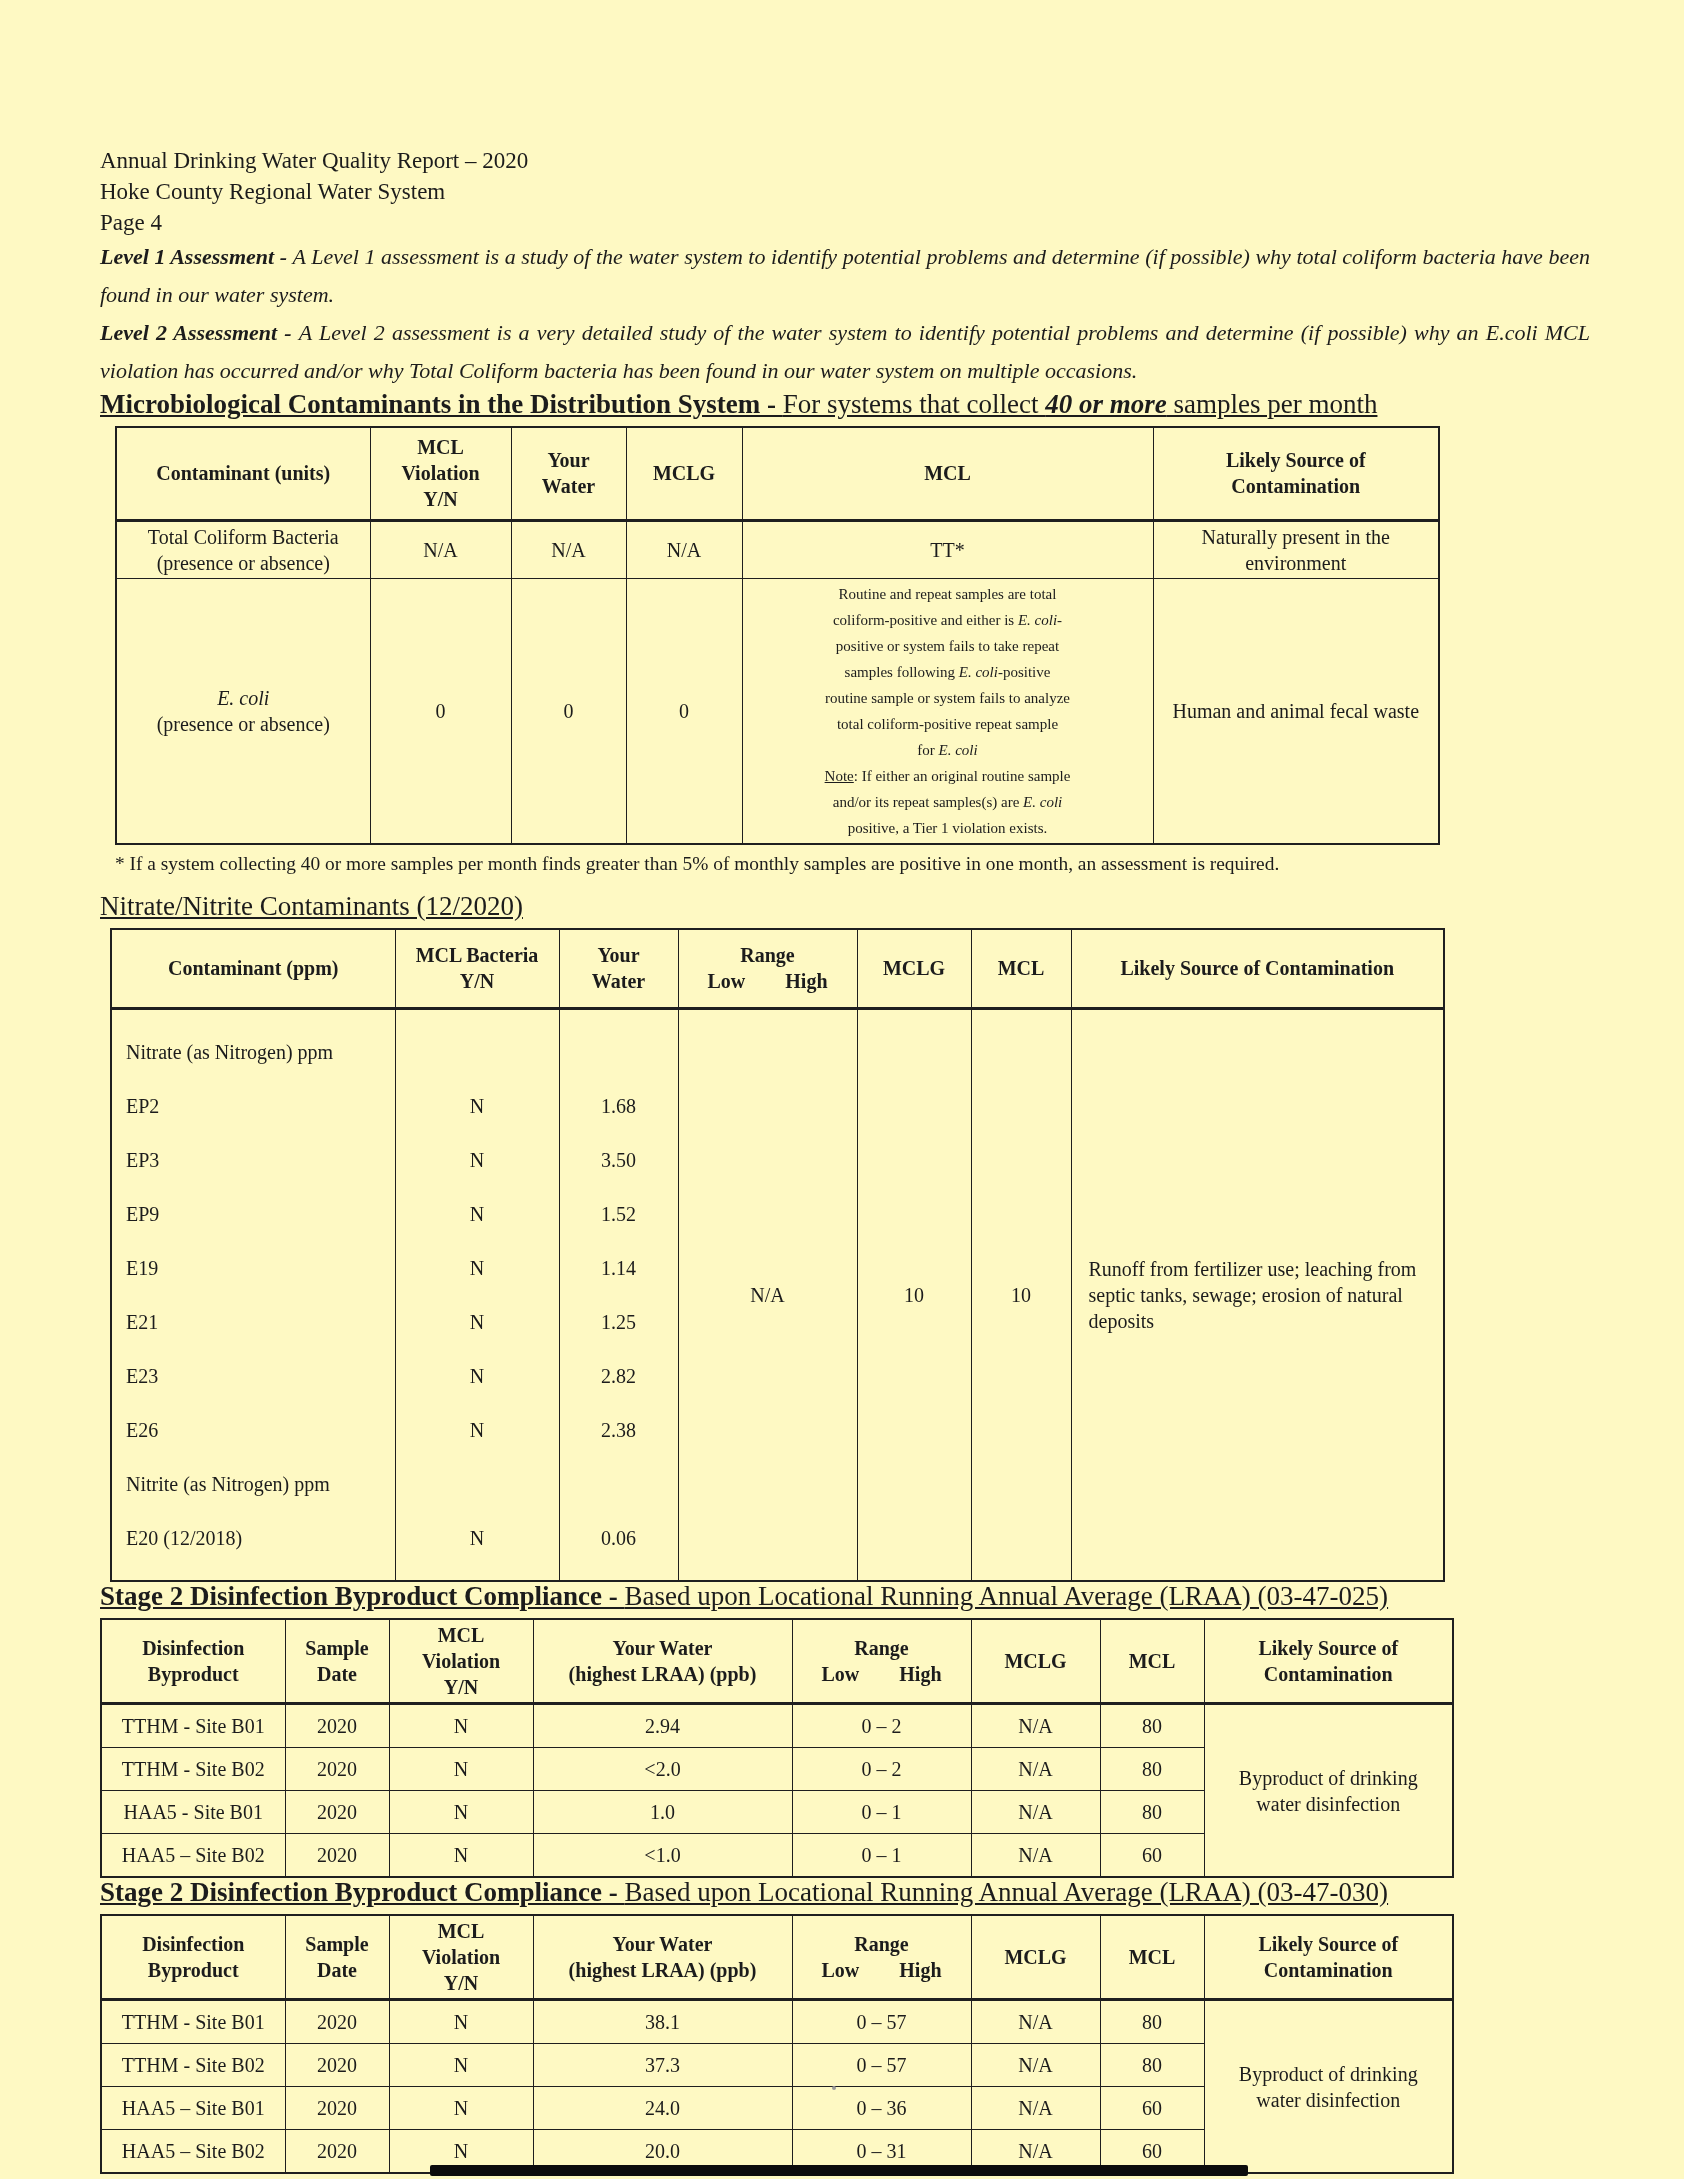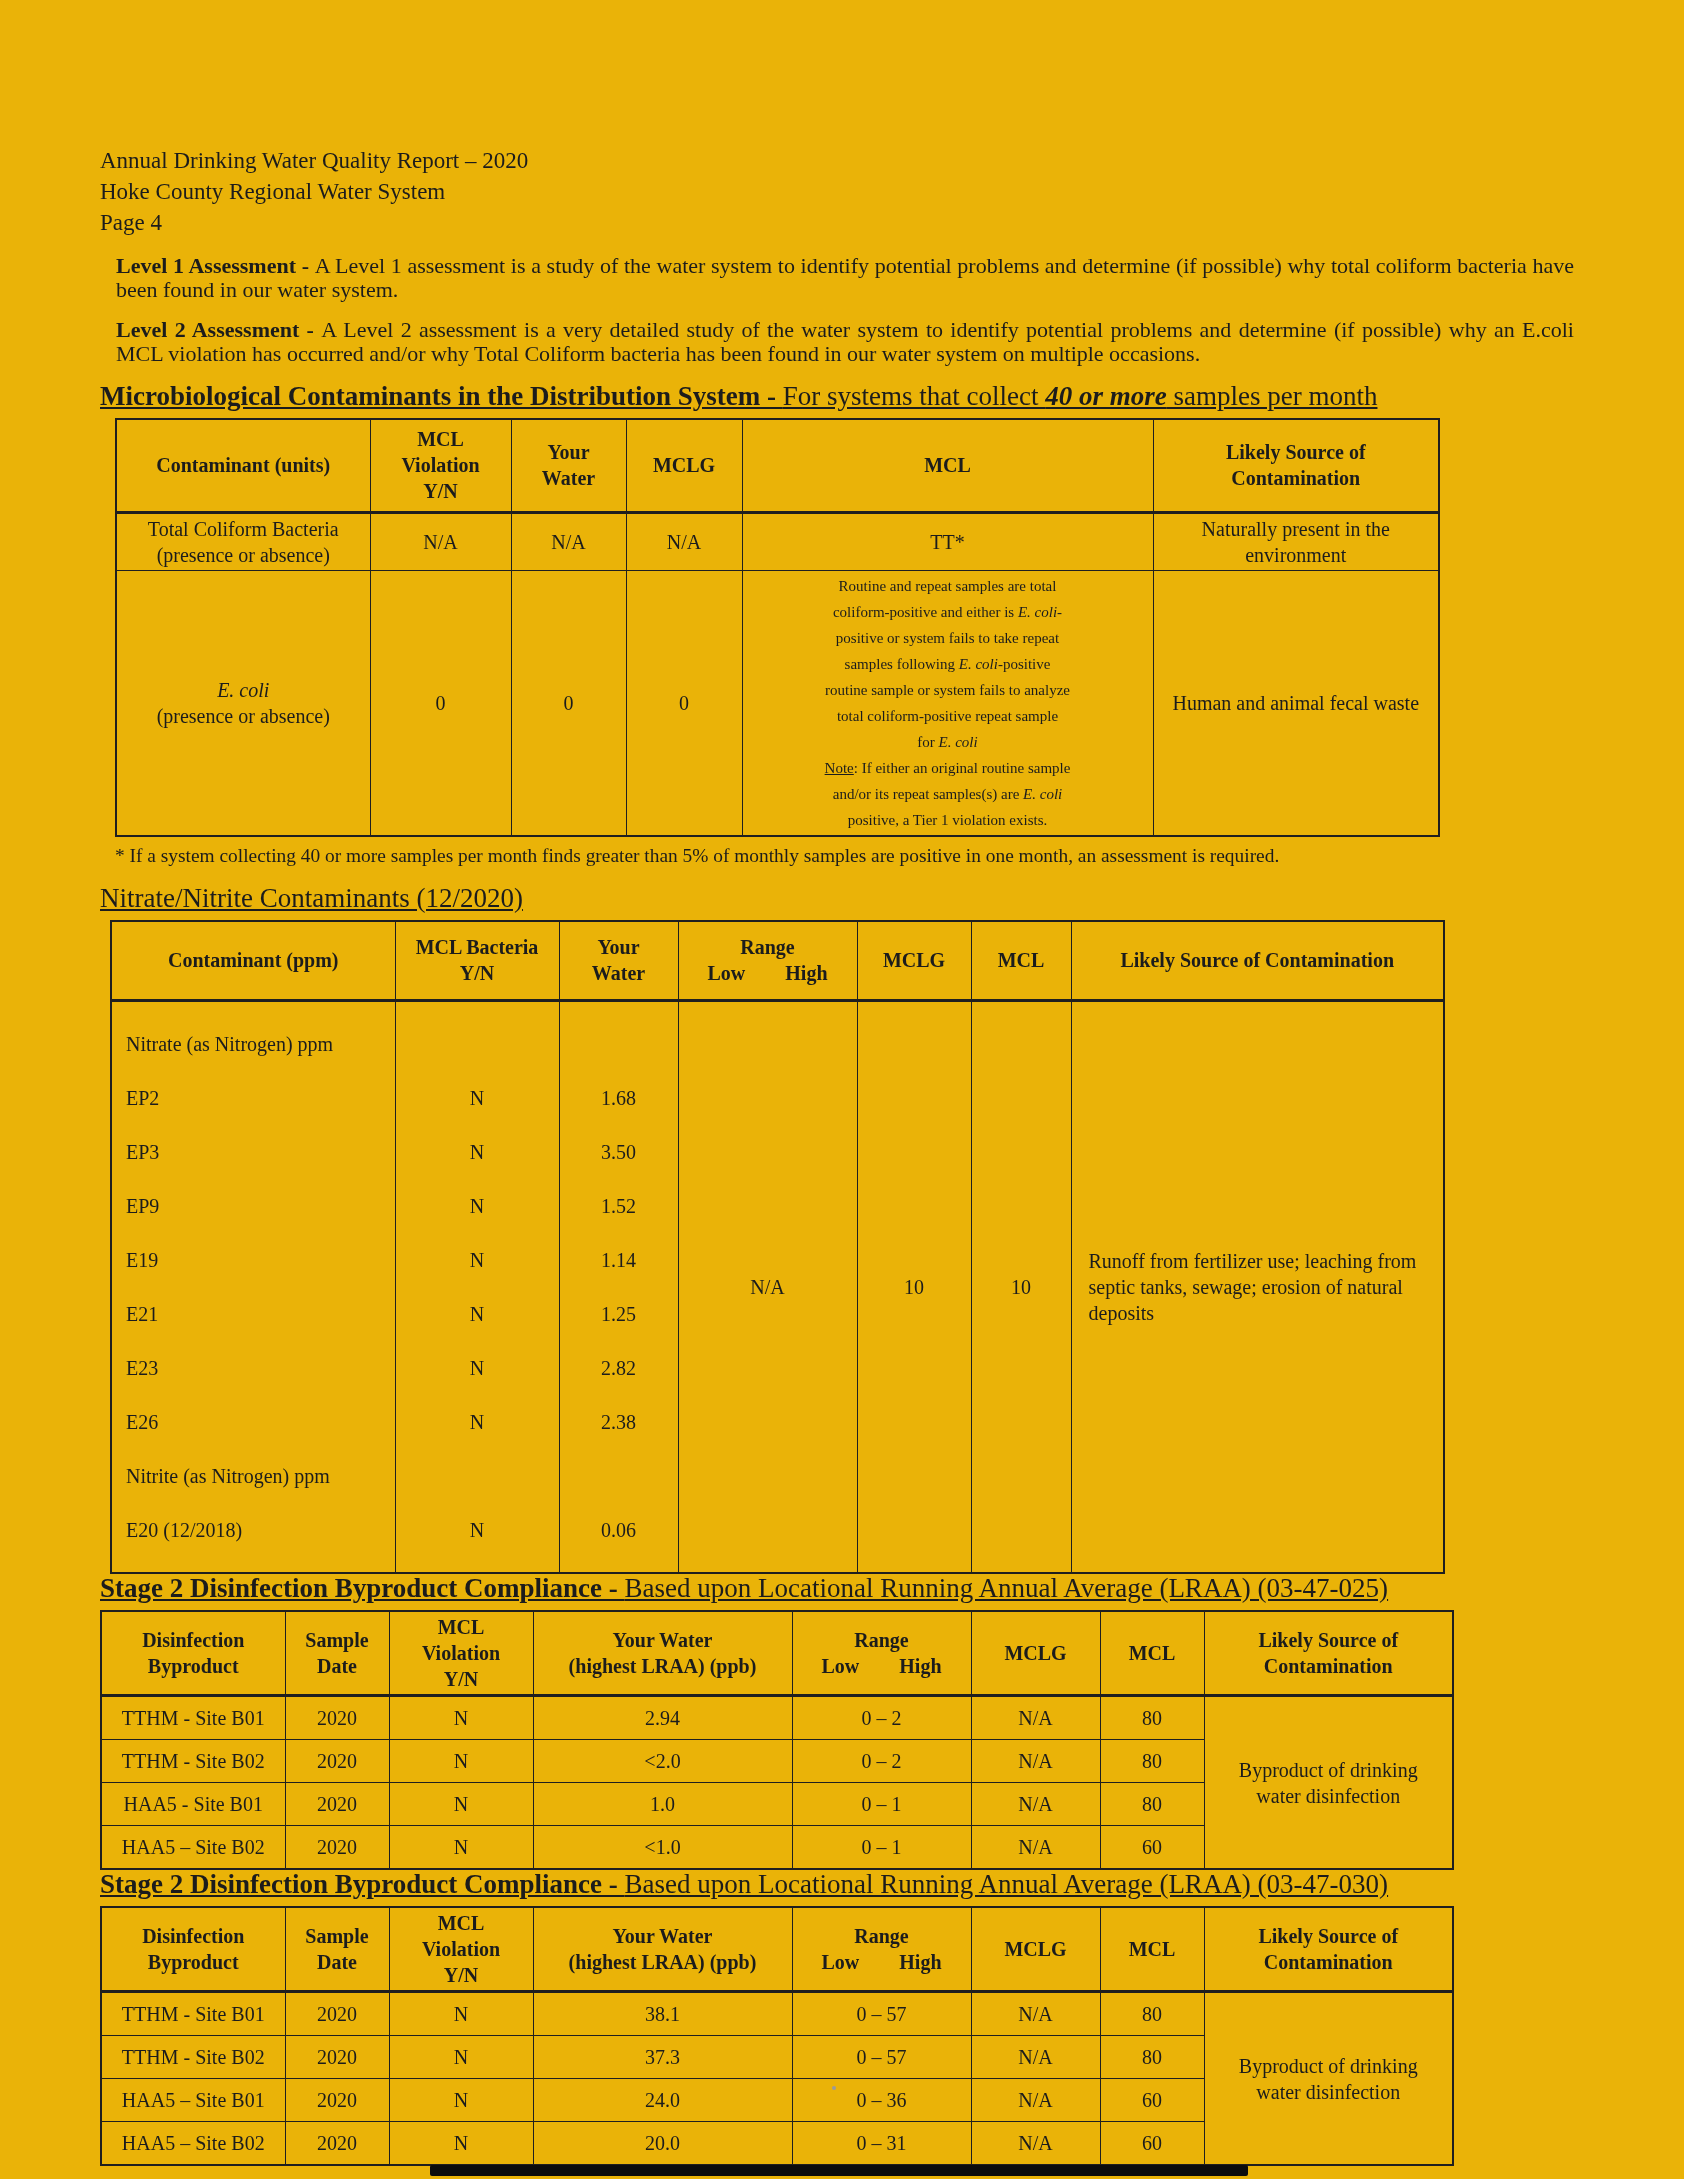--- a/index.html
+++ b/index.html
@@ -1,32 +1,32 @@
 <!DOCTYPE html>
 <html><head>
 <meta charset="utf-8">
 <style>
   html,body{margin:0;padding:0;background:#e8e8e8;}
   .page{
     position:relative;
     width:1685px;height:2179px;
     margin:0 auto;
-    background:#eab308;
+    background:#fef9c3;
     color:#1c1c1c;
     font-family:"Liberation Serif","DejaVu Serif",serif;
     font-size:22px;
     box-sizing:border-box;
     padding:145px 95px 0 100px;
     overflow:hidden;
   }
   .b{font-weight:bold;}
   .i{font-style:italic;}
   .u{text-decoration:underline;}
   .header-line{font-size:23px;line-height:31px;}
-  p.para{margin:16px;text-align:justify;line-height:24px;}
+  p.para{margin:0;text-align:justify;line-height:38px;font-style:italic;}
   .para-l1{margin-top:92px;}
   .para-l2{margin-top:36px;}
   h3.section-heading{
     margin:0;font-size:27px;font-weight:normal;
     text-decoration:underline;
     line-height:28px;
   }
   .h-micro{margin-top:16px;}
   .h-nitrate{margin-top:64px;font-weight:bold;}
   .h-s2a{margin-top:42px;}

